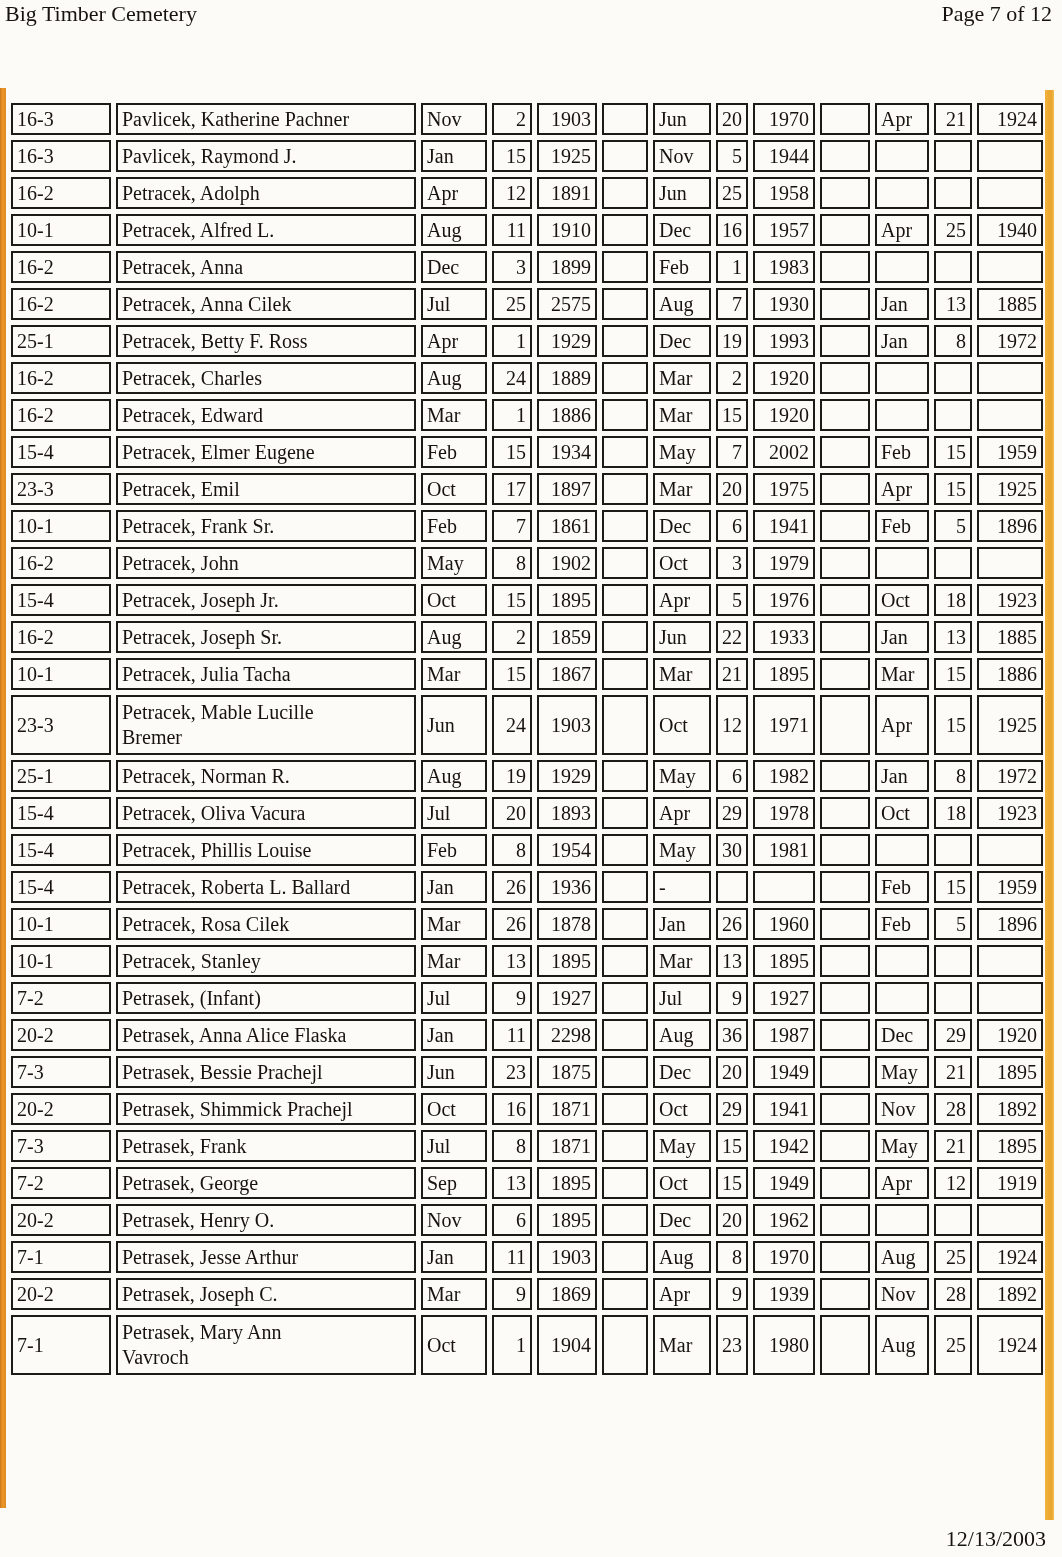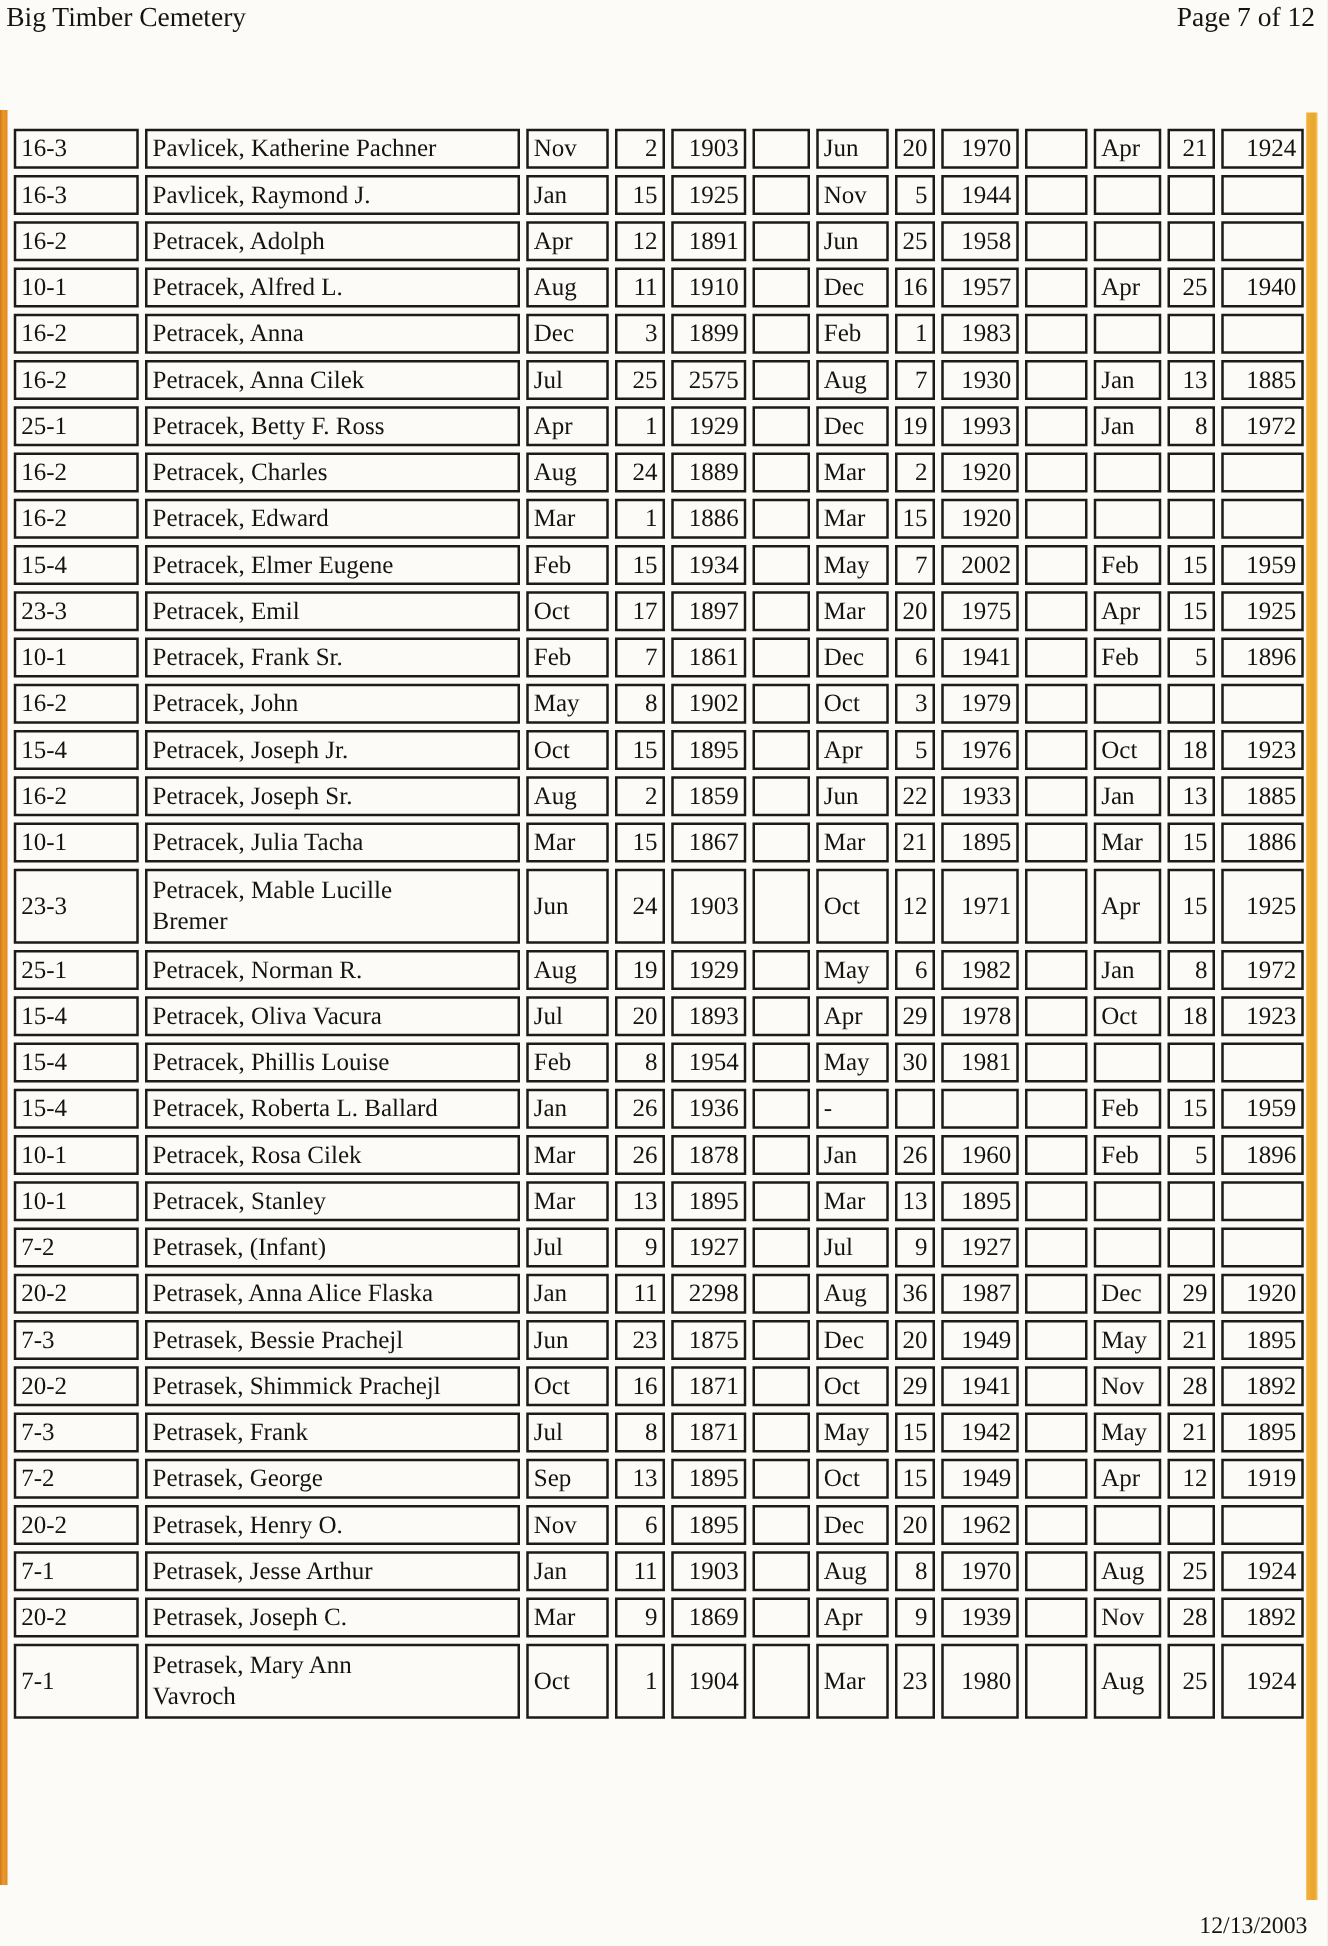--- a/index.html
+++ b/index.html
@@ -41,21 +41,21 @@
     vertical-align:middle;
     overflow:hidden;
     white-space:nowrap;
   }
   tr.tall td { height:60px; }
   .al { text-align:left; }
   .ar { text-align:right; }
   .name .nl2 { display:block; }
   .footer {
     position:absolute; right:16px; bottom:5px;
-    font-size:19px;
+    font-size:22px;
   }
 </style>
 </head>
 <body>
 
 <div class="page">
 
   <div class="header">
     <span>Big Timber Cemetery</span>
     <span>Page 7 of 12</span>

